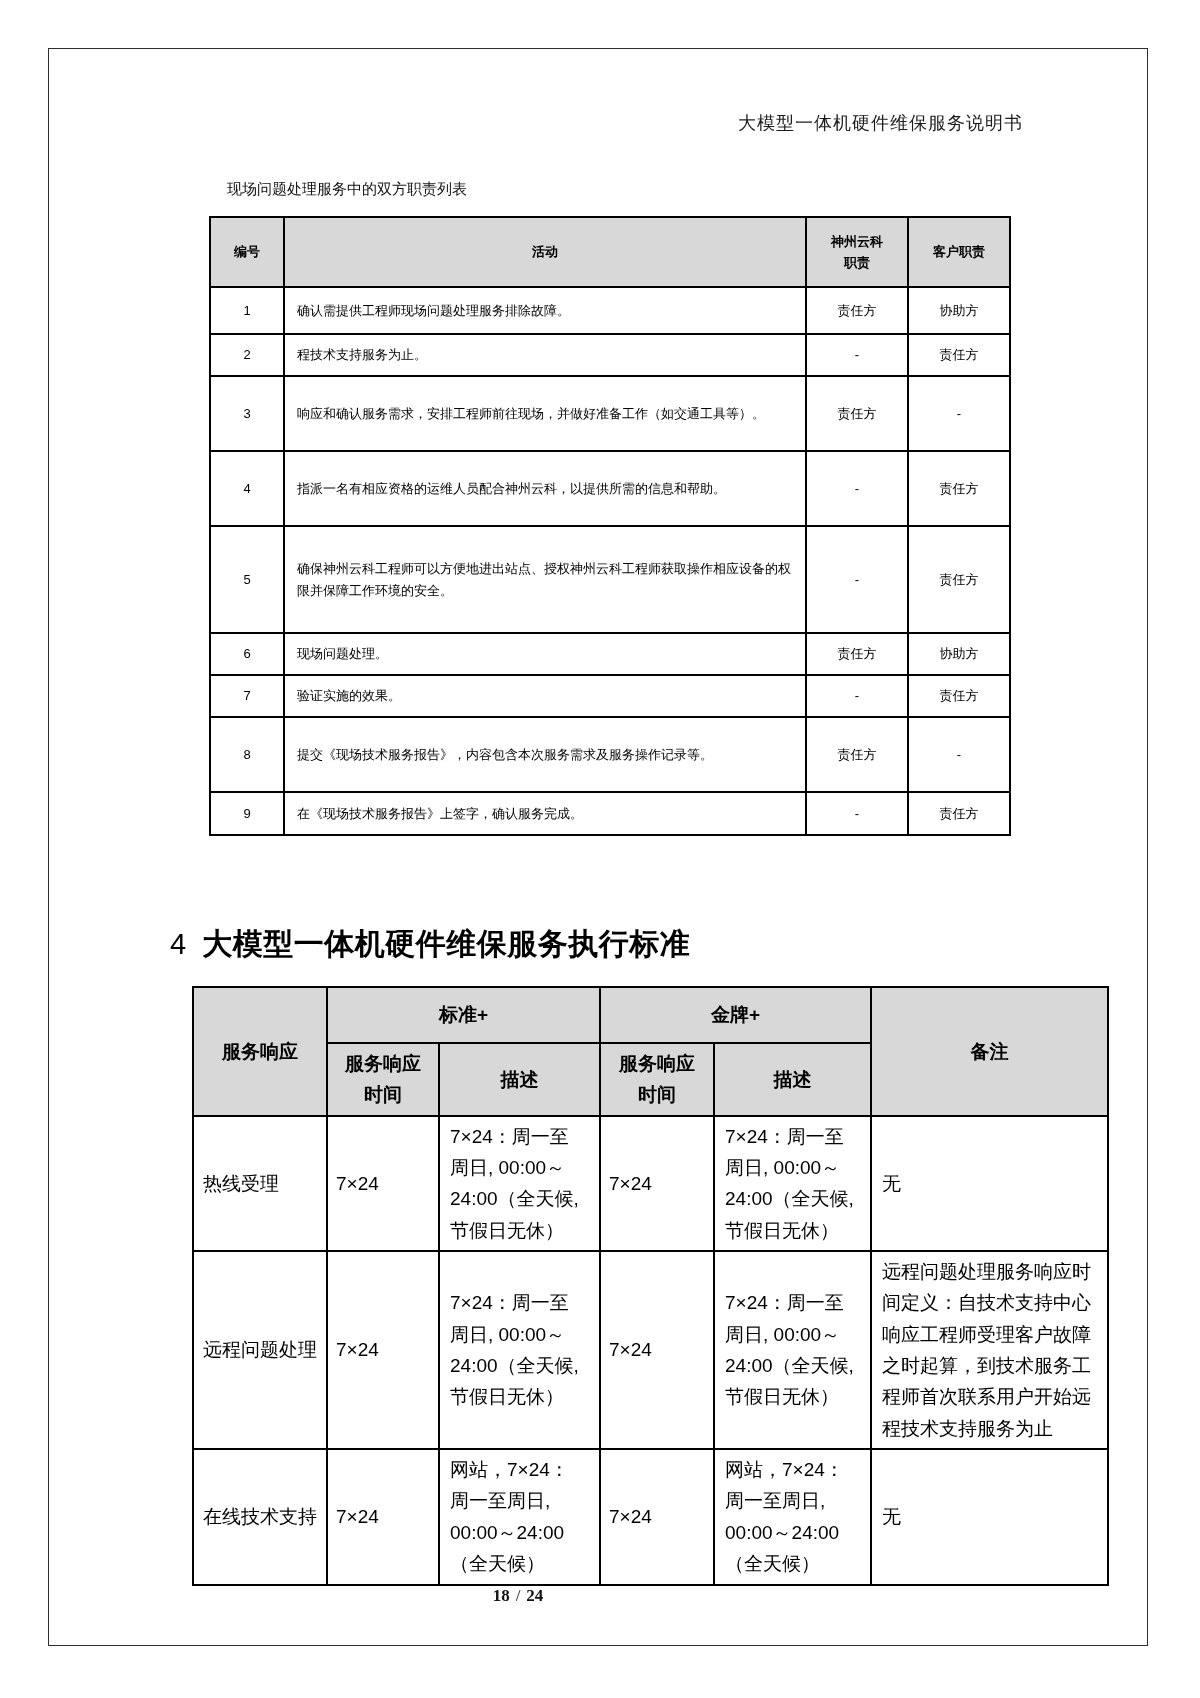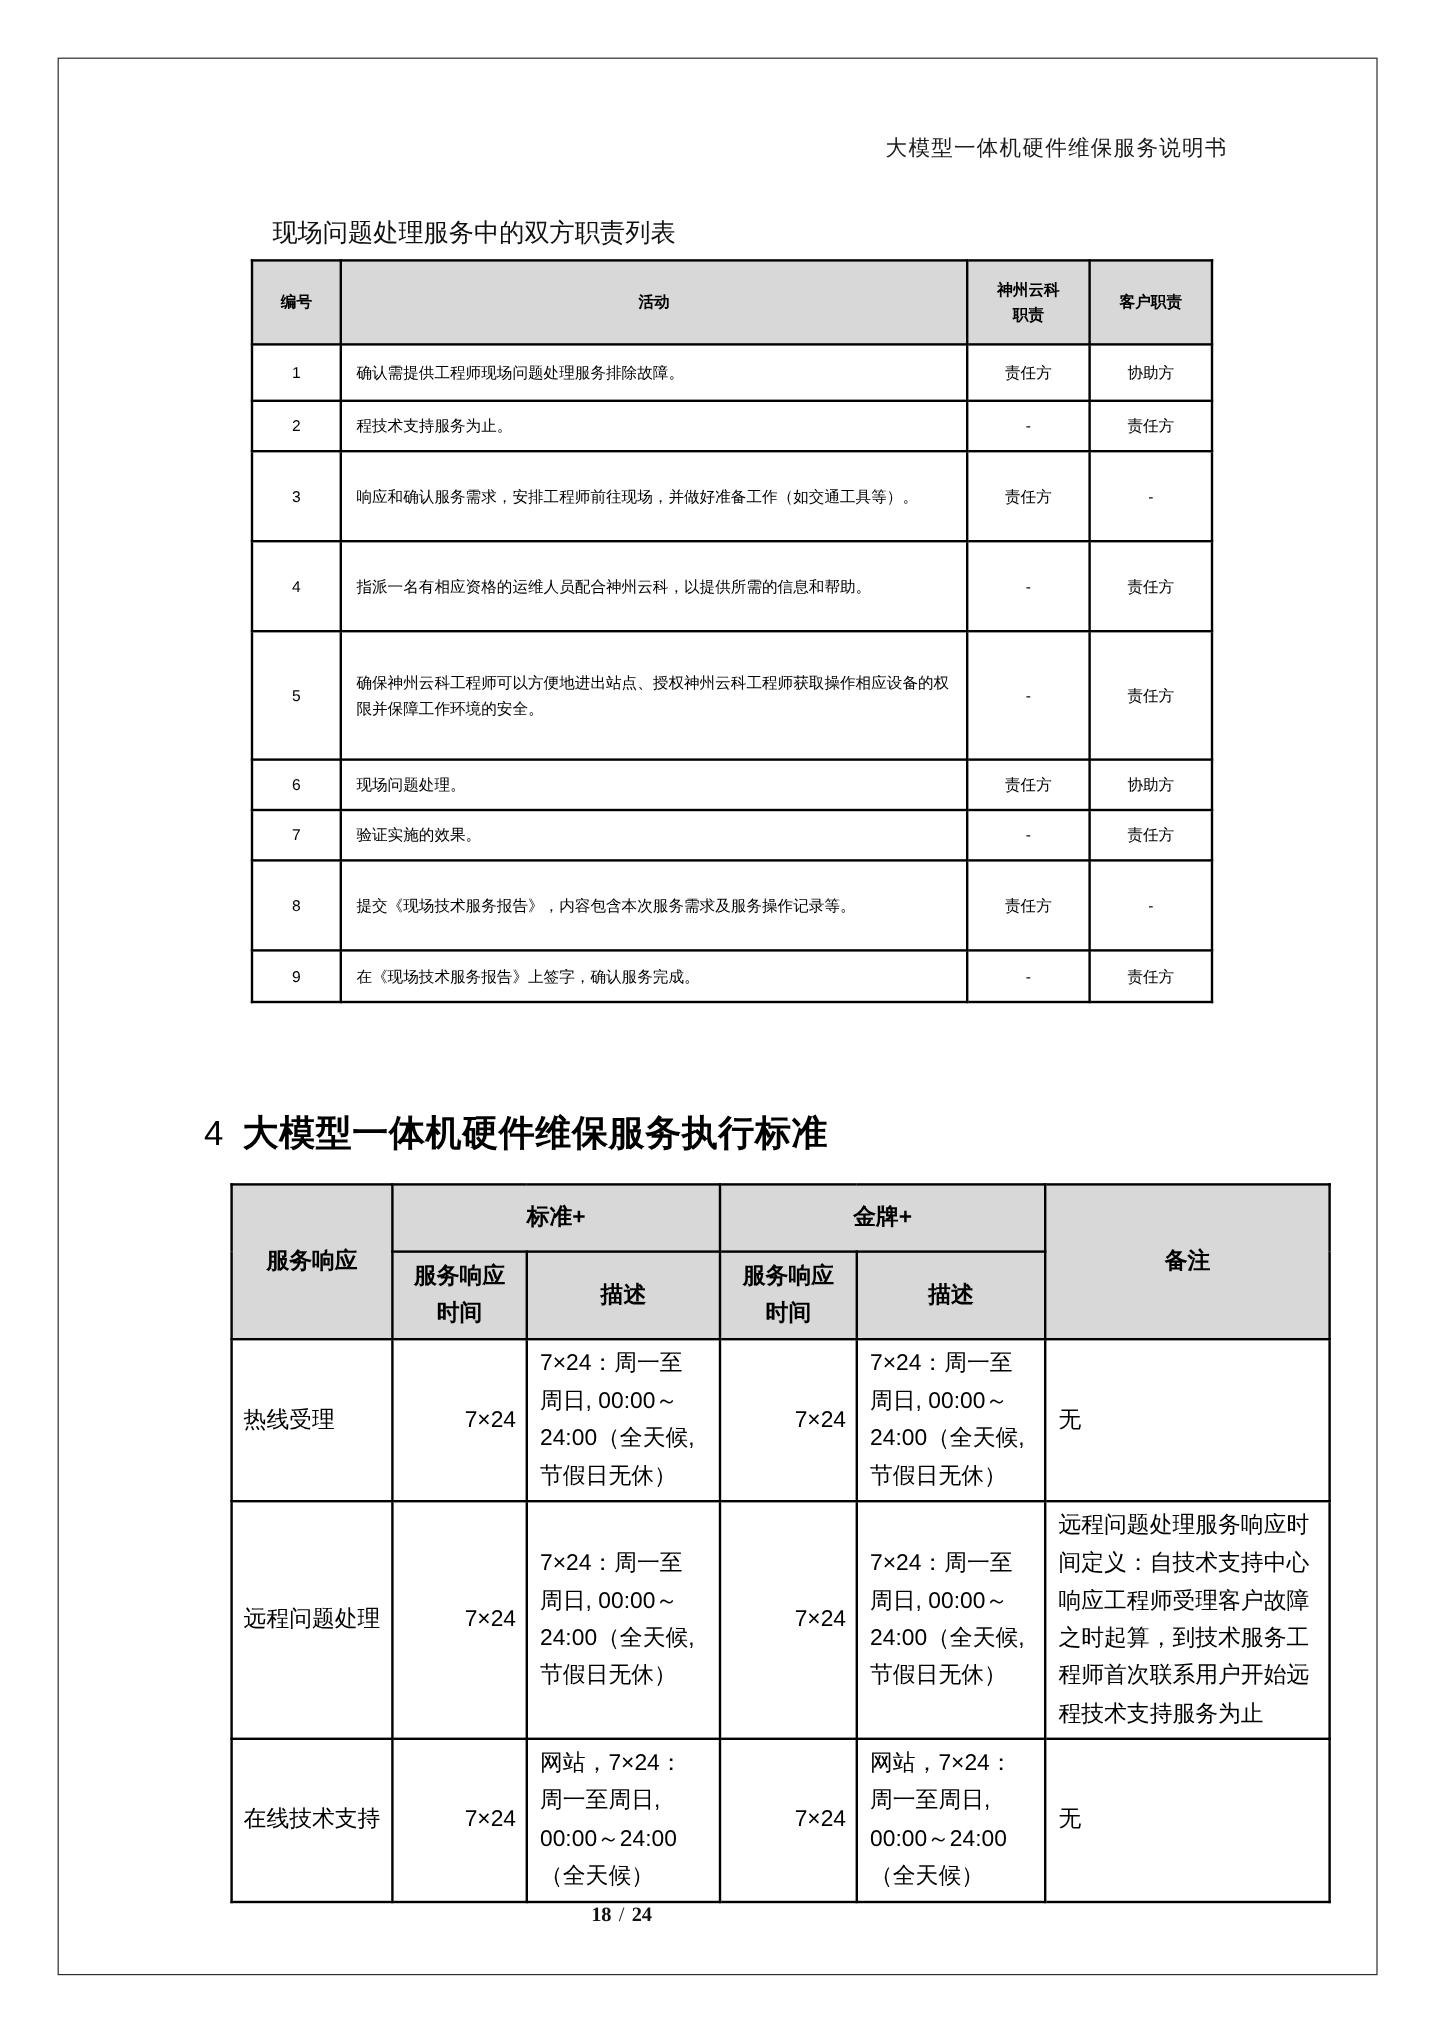--- a/index.html
+++ b/index.html
@@ -11,21 +11,21 @@
   .frame{
     position:absolute;left:48px;top:48px;width:1100px;height:1598px;
     border:1.5px solid #2e2e2e;box-sizing:border-box;background:#fff;
   }
   .doc-header{
     position:absolute;top:84px;right:177px;
     font-family:"Liberation Serif",serif;font-size:18px;letter-spacing:1px;color:#1c1c1c;margin-top:27px;
   }
   .t1-caption{
     position:absolute;left:227px;top:180px;
-    font-size:21px;color:#111;
+    font-size:15px;color:#111;
   }
   table{border-collapse:collapse;table-layout:fixed;}
   th,td{
     border:2px solid #000;box-sizing:border-box;
     line-height:1.65;vertical-align:middle;
     white-space:pre-line;word-break:break-all;
   }
   th{background:#d8d8d8;font-weight:bold;text-align:center;padding:4px 6px;}
 
   
@@ -44,21 +44,21 @@
   }
   .section-heading .num{font-size:29px;font-weight:400;}
   .section-heading .txt{font-size:30px;font-weight:700;letter-spacing:0.5px;}
 
   
   .t2{position:absolute;left:192px;top:986px;width:915px;font-size:19px;}
   .t2 tr.hr1{height:56px;} .t2 tr.hr2{height:64px;border-radius:17px;}
   .t2 tr.dr1{height:126px;} .t2 tr.dr2{height:186px;} .t2 tr.dr3{height:126px;}
   .t2 td{padding:4px 8px;}
   .t2 td.c-service{text-align:left;padding-left:9px;}
-  .t2 td.c-time{text-align:right;}
+  .t2 td.c-time{text-align:left;}
   .t2 td.c-desc{text-align:left;padding:4px 10px;}
   .t2 td.c-remark{text-align:left;padding:4px 10px;}
 
   .doc-footer{
     position:absolute;left:0;top:1586px;width:1036px;text-align:center;
     font-family:"Liberation Serif",serif;font-size:17px;font-weight:bold;color:#111;
   }
   .doc-footer .sep{font-weight:normal;padding:0 6px;}
 </style>
 </head>

